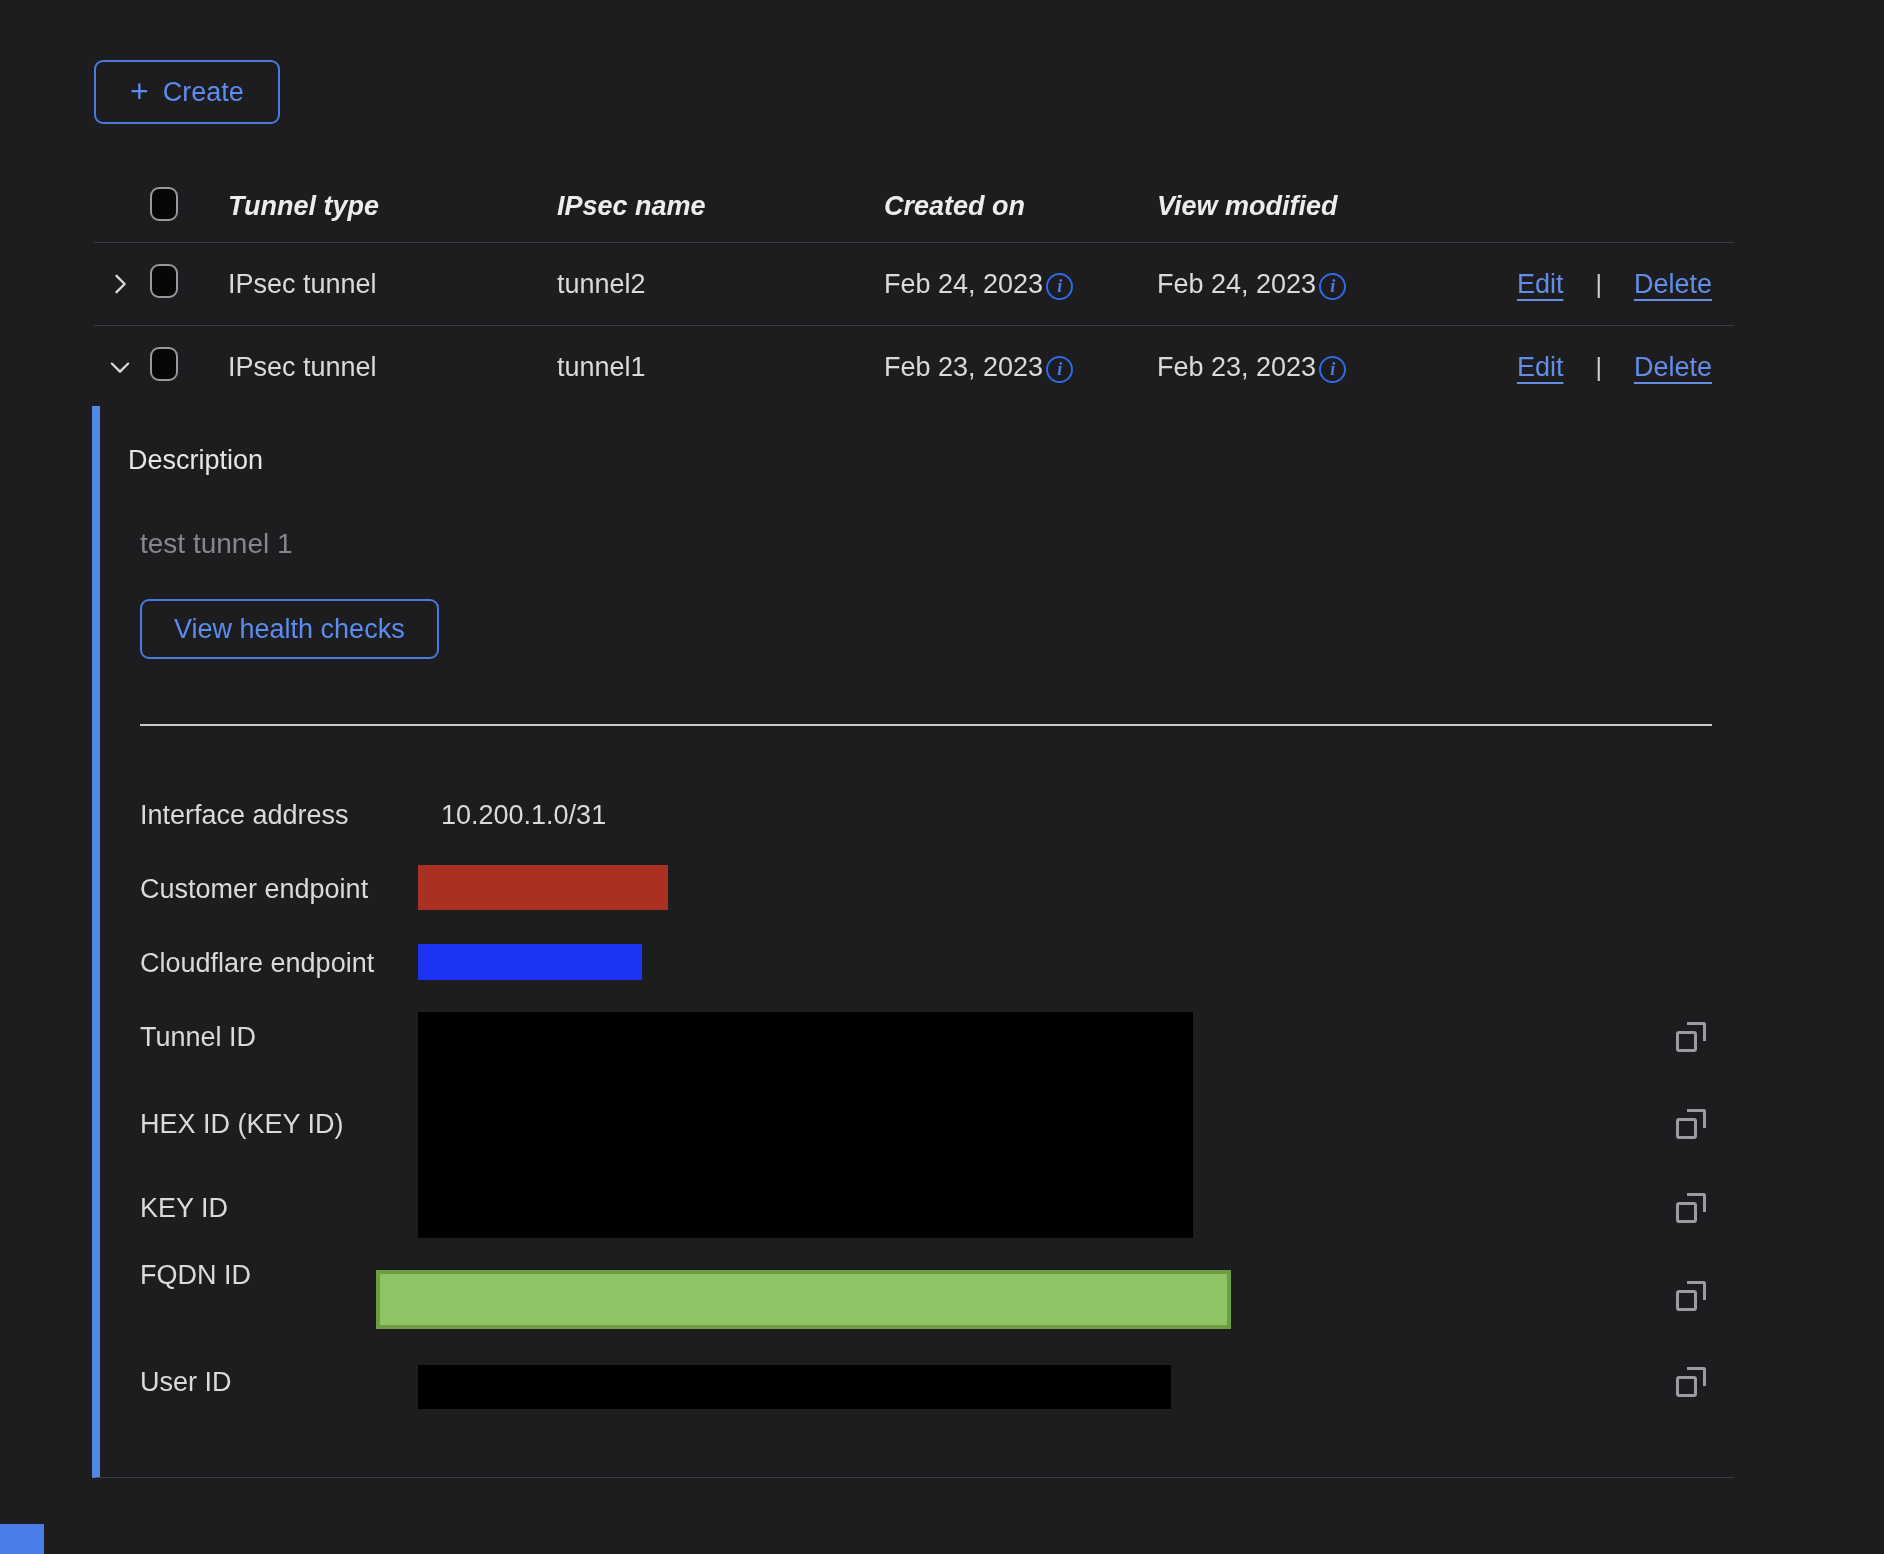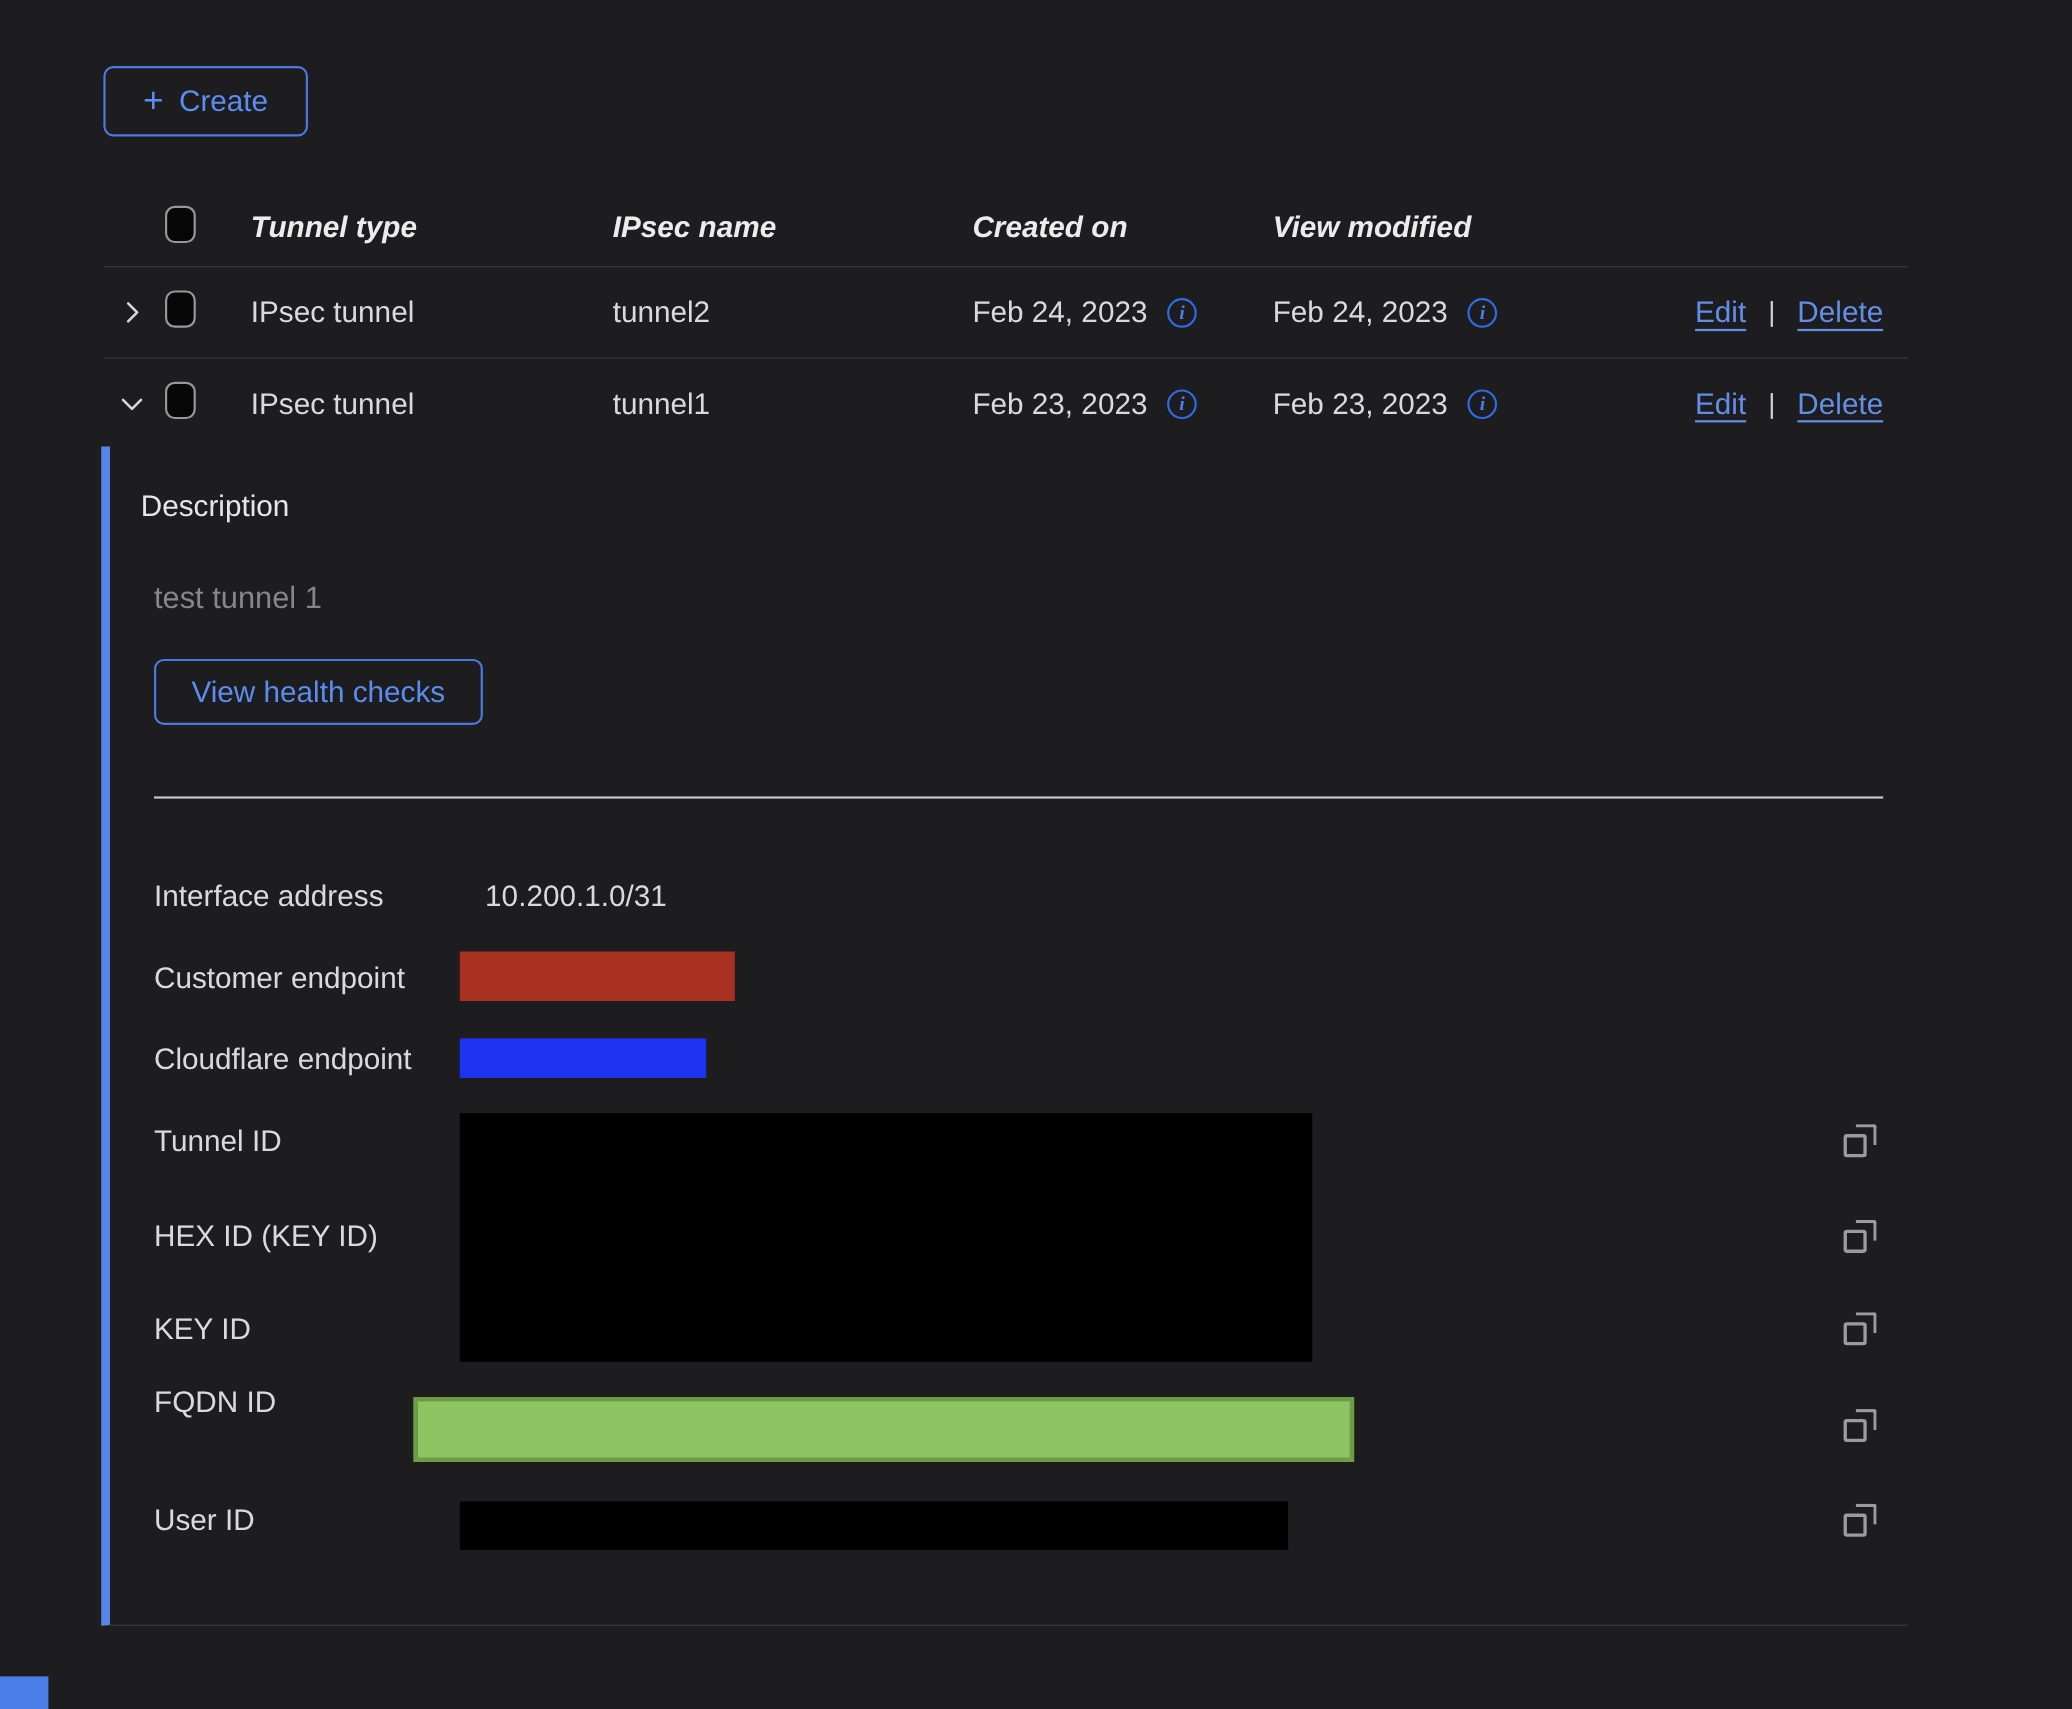--- a/index.html
+++ b/index.html
@@ -37,29 +37,29 @@
   .tbody-row{height:82px;font-size:27px;color:#dadada;}
   .row-divider{border-bottom:1px solid #3d3d41;}
   .chev-cell{display:flex;align-items:center;padding-left:12px;}
   .chev-btn{background:none;border:none;padding:0;cursor:pointer;display:flex;}
   .cb{
     width:28px;height:34px;border-radius:9px;
     border:2px solid #98989c;background:#070708;
     appearance:none;-webkit-appearance:none;outline:none;cursor:pointer;
     margin:0;
   }
-  .datecell{display:flex;align-items:center;gap:18px;}
+  .datecell{display:flex;align-items:flex-end;gap:3px;}
   .info-icon{
     width:27px;height:27px;border-radius:50%;
     border:2px solid #2e6be6;color:#4a7de8;
     display:inline-flex;align-items:center;justify-content:center;
     font-family:"Liberation Serif", serif;font-size:18px;font-style:italic;font-weight:700;
     box-sizing:border-box;cursor:pointer;
   }
-  .actions{display:flex;align-items:center;justify-content:flex-end;gap:20px;padding-right:22px;}
+  .actions{display:flex;align-items:center;justify-content:flex-end;gap:32px;padding-right:22px;}
   .link{color:#638ee8;text-decoration:underline;text-underline-offset:6px;cursor:pointer;font-size:27px;}
   .pipe{color:#cfcfcf;font-size:25px;}
 
   
   .panel{
     position:absolute;left:92px;top:406px;
     width:1642px;height:1072px;
     border-left:8px solid #5485e9;
     border-bottom:1px solid #3d3d41;
     box-sizing:border-box;

